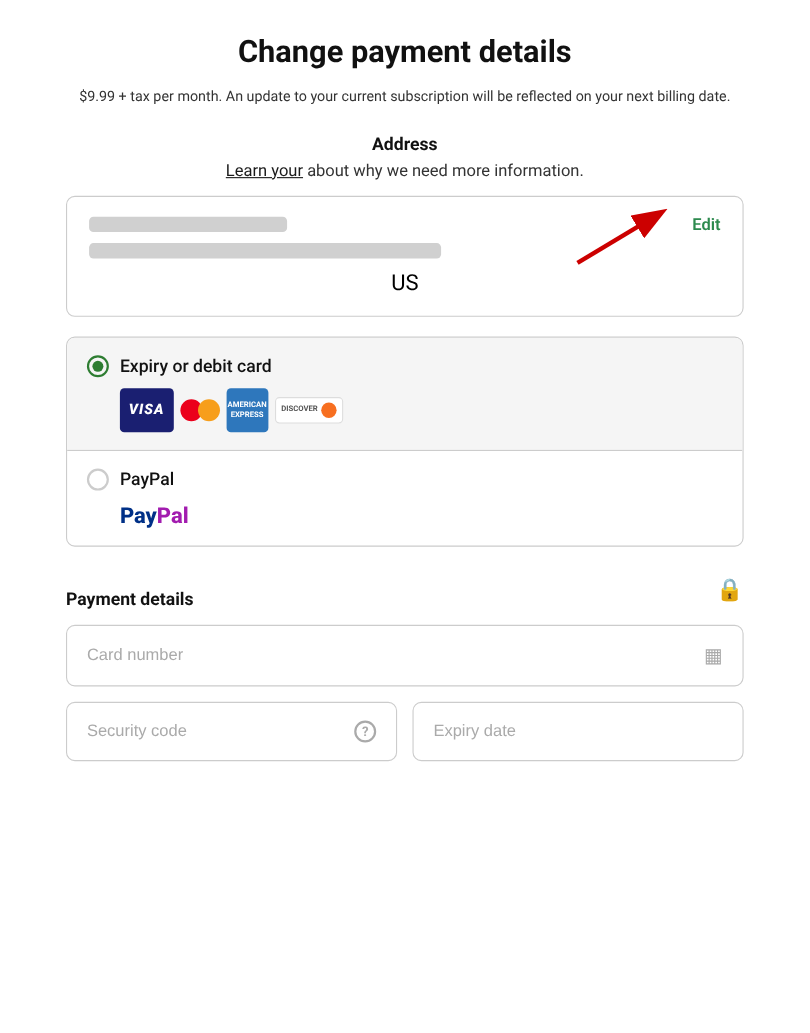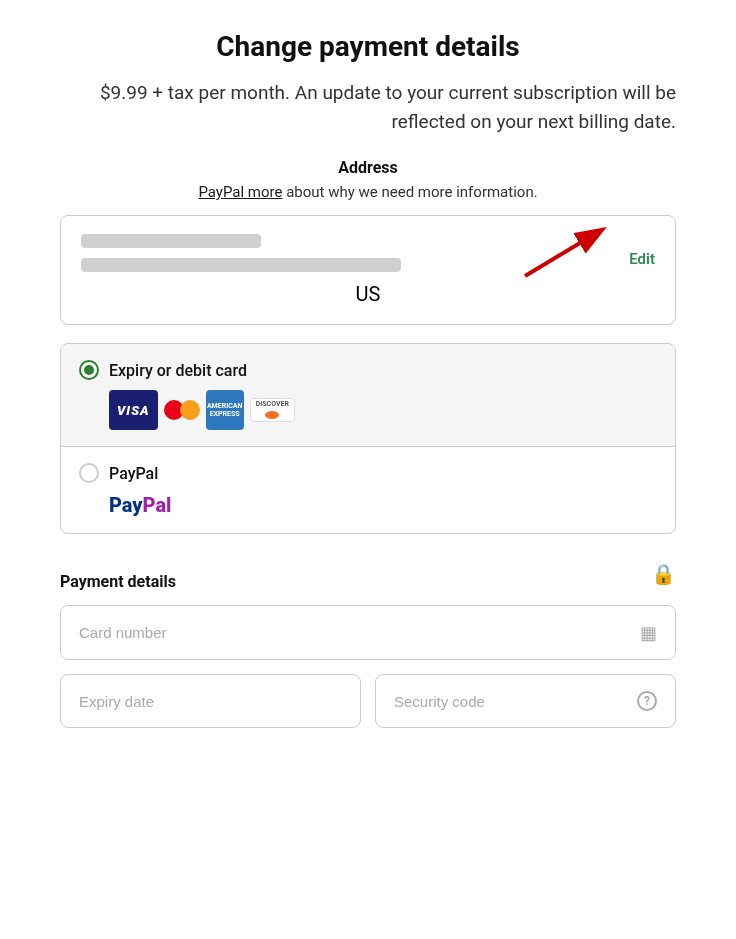--- a/index.html
+++ b/index.html
@@ -22,22 +22,22 @@
 
     .page-title {
       font-size: 28px;
       font-weight: 700;
       text-align: center;
       margin-bottom: 16px;
       color: #111;
     }
 
     .subtitle {
-      font-size: 19px;
-      text-align: right;
+      font-size: 13px;
+      text-align: center;
       color: #333;
       line-height: 1.5;
       margin-bottom: 22px;
     }
 
     .section-label {
       font-size: 16px;
       font-weight: 700;
       text-align: center;
       margin-bottom: 6px;
@@ -83,21 +83,21 @@
 
     .address-card .country {
       font-size: 20px;
       color: #000000;
       text-align: center;
       margin-top: 8px;
     }
 
     .edit-link {
       position: absolute;
-      top: 34px;
+      top: 16px;
       right: 20px;
       color: #2d8a4e;
       font-weight: 600;
       font-size: 15px;
       cursor: pointer;
       text-decoration: none;
     }
 
     .payment-method-card {
       width: 100%;
@@ -231,21 +231,20 @@
     .discover-logo {
       background: #fff;
       border: 1px solid #ddd;
       border-radius: 4px;
       height: 24px;
       display: flex;
       align-items: center;
       justify-content: center;
       padding: 2px 5px;
       gap: 3px;
-      flex-direction: column;
     }
 
     .discover-text {
       font-size: 7px;
       font-weight: 700;
       color: #555;
       line-height: 1;
     }
 
     .discover-circle {
@@ -353,21 +352,21 @@
 </head>
 <body>
 
 <h1 class="page-title">Change payment details</h1>
 
 <p class="subtitle">$9.99 + tax per month. An update to your current subscription will be reflected on your next billing date.</p>
 
 <div class="section-label">Address</div>
 
 <p class="address-info-text">
-  <a>PayPal more</a><span> about why we need more information.</span>
+  <a>Learn your</a><span> about why we need more information.</span>
 </p>
 
 <div class="address-card">
   <div class="placeholder-line short"></div>
   <div class="placeholder-line long"></div>
   <div class="country">US</div>
   <a class="edit-link">Edit</a>
 
   <svg class="arrow-svg" width="100" height="60" viewBox="0 0 100 60">
     <defs>
@@ -418,20 +417,20 @@
     <span class="lock-icon">🔒</span>
   </div>
 
   <div class="input-field">
     <input type="text" placeholder="Card number" style="">
     <span class="card-icon">▦</span>
   </div>
 
   <div class="two-fields">
     <div class="input-field">
-      <input type="text" placeholder="Expiry date" style="">
-    </div>
-    <div class="input-field">
       <input type="text" placeholder="Security code" style="">
       <div class="help-icon">?</div>
     </div>
+    <div class="input-field">
+      <input type="text" placeholder="Expiry date" style="">
+    </div>
   </div>
 </div>
 
 </body></html>

